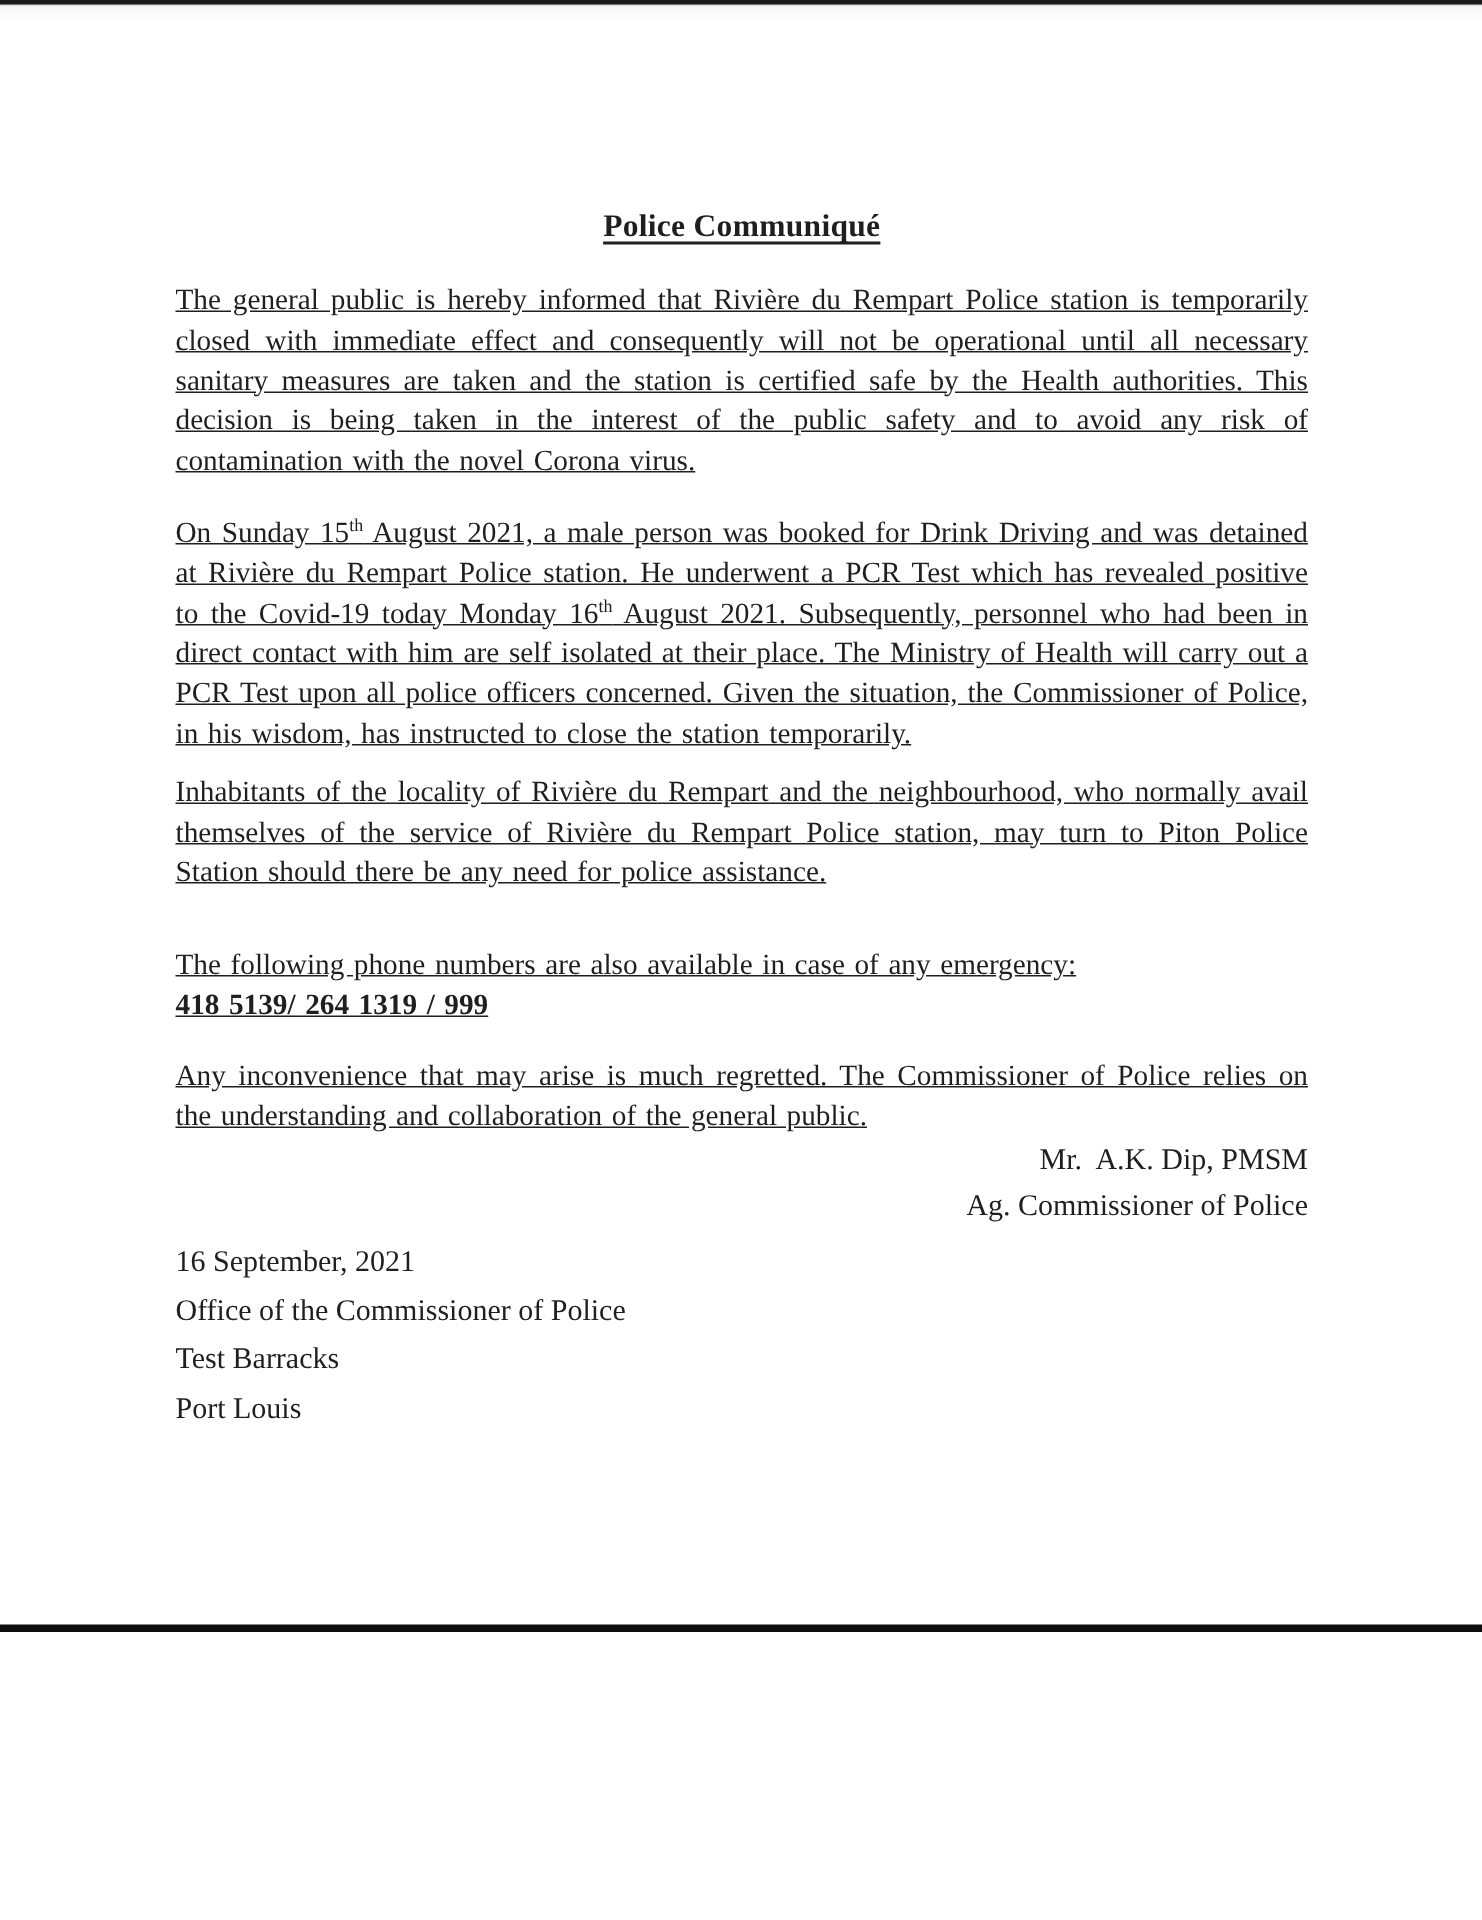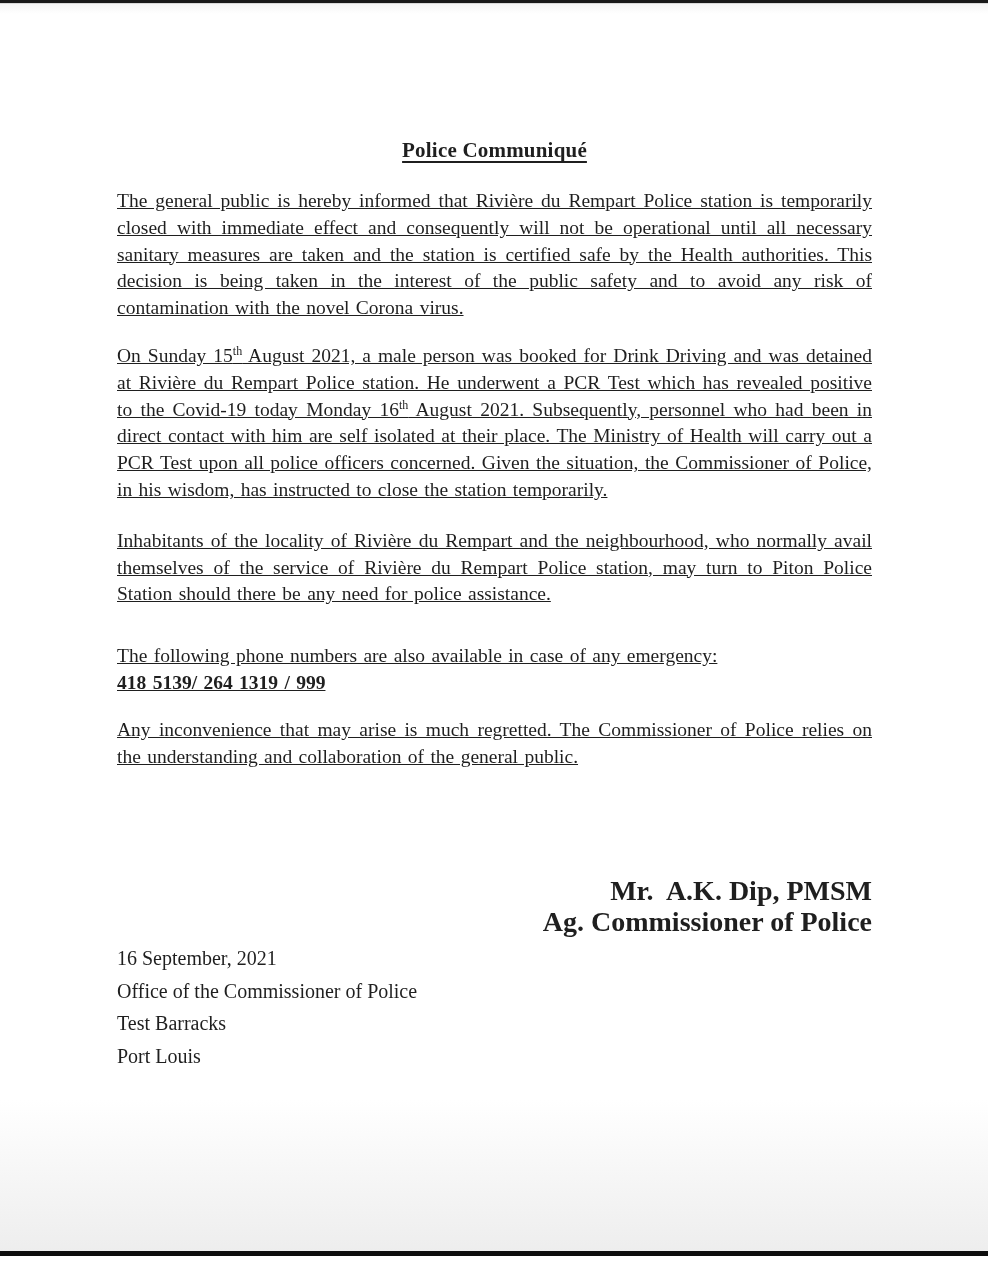--- a/index.html
+++ b/index.html
@@ -7,21 +7,21 @@
     padding: 0;
     width: 988px;
     height: 1280px;
     font-family: "Liberation Serif", "DejaVu Serif", serif;
     color: #1f1f1f;
     background: #ffffff;
   }
   .page {
     position: relative;
     width: 988px;
-    height: 1256px;
+    height: 1088px;
     overflow: hidden;
     background: linear-gradient(180deg, #f2f2f2 0px, #ffffff 14px, #ffffff 1100px, #ededed 1255px, #e4e4e4 1274px);
   }
   .edge-top {
     position: absolute;
     top: 0; left: 0; right: 0;
     height: 3px;
     background: #1a1a1a;
     border-bottom: 1px solid #d9d9d9;
   }
@@ -53,34 +53,33 @@
   p.body {
     margin: 0;
     font-size: 19.5px;
     line-height: 26.8px;
     text-align: justify;
     word-spacing: 1.5px;
     text-decoration: underline;
   }
   #para-intro        { margin-top: 25px; }
   #para-incident     { margin-top: 21px; }
-  #para-alternative  { margin-top: 24px; }
+  #para-alternative  { margin-top: 12px; }
   #para-emergency    { margin-top: 35px; }
   #para-apology      { margin-top: 20px; }
   .sup {
     font-size: 12px;
     line-height: 0;
     vertical-align: 7px;
   }
   .bold { font-weight: bold; }
   .signature {
-    margin-top: 105px;
     text-align: right;
-    font-weight: bold;
-    font-size: 28px;
+    font-weight: normal;
+    font-size: 20px;
     line-height: 31px;
   }
   .signature .name { white-space: pre; }
   .footer {
     margin-top: 5px;
     font-size: 20px;
     line-height: 32.5px;
   }
 </style>
 </head>

